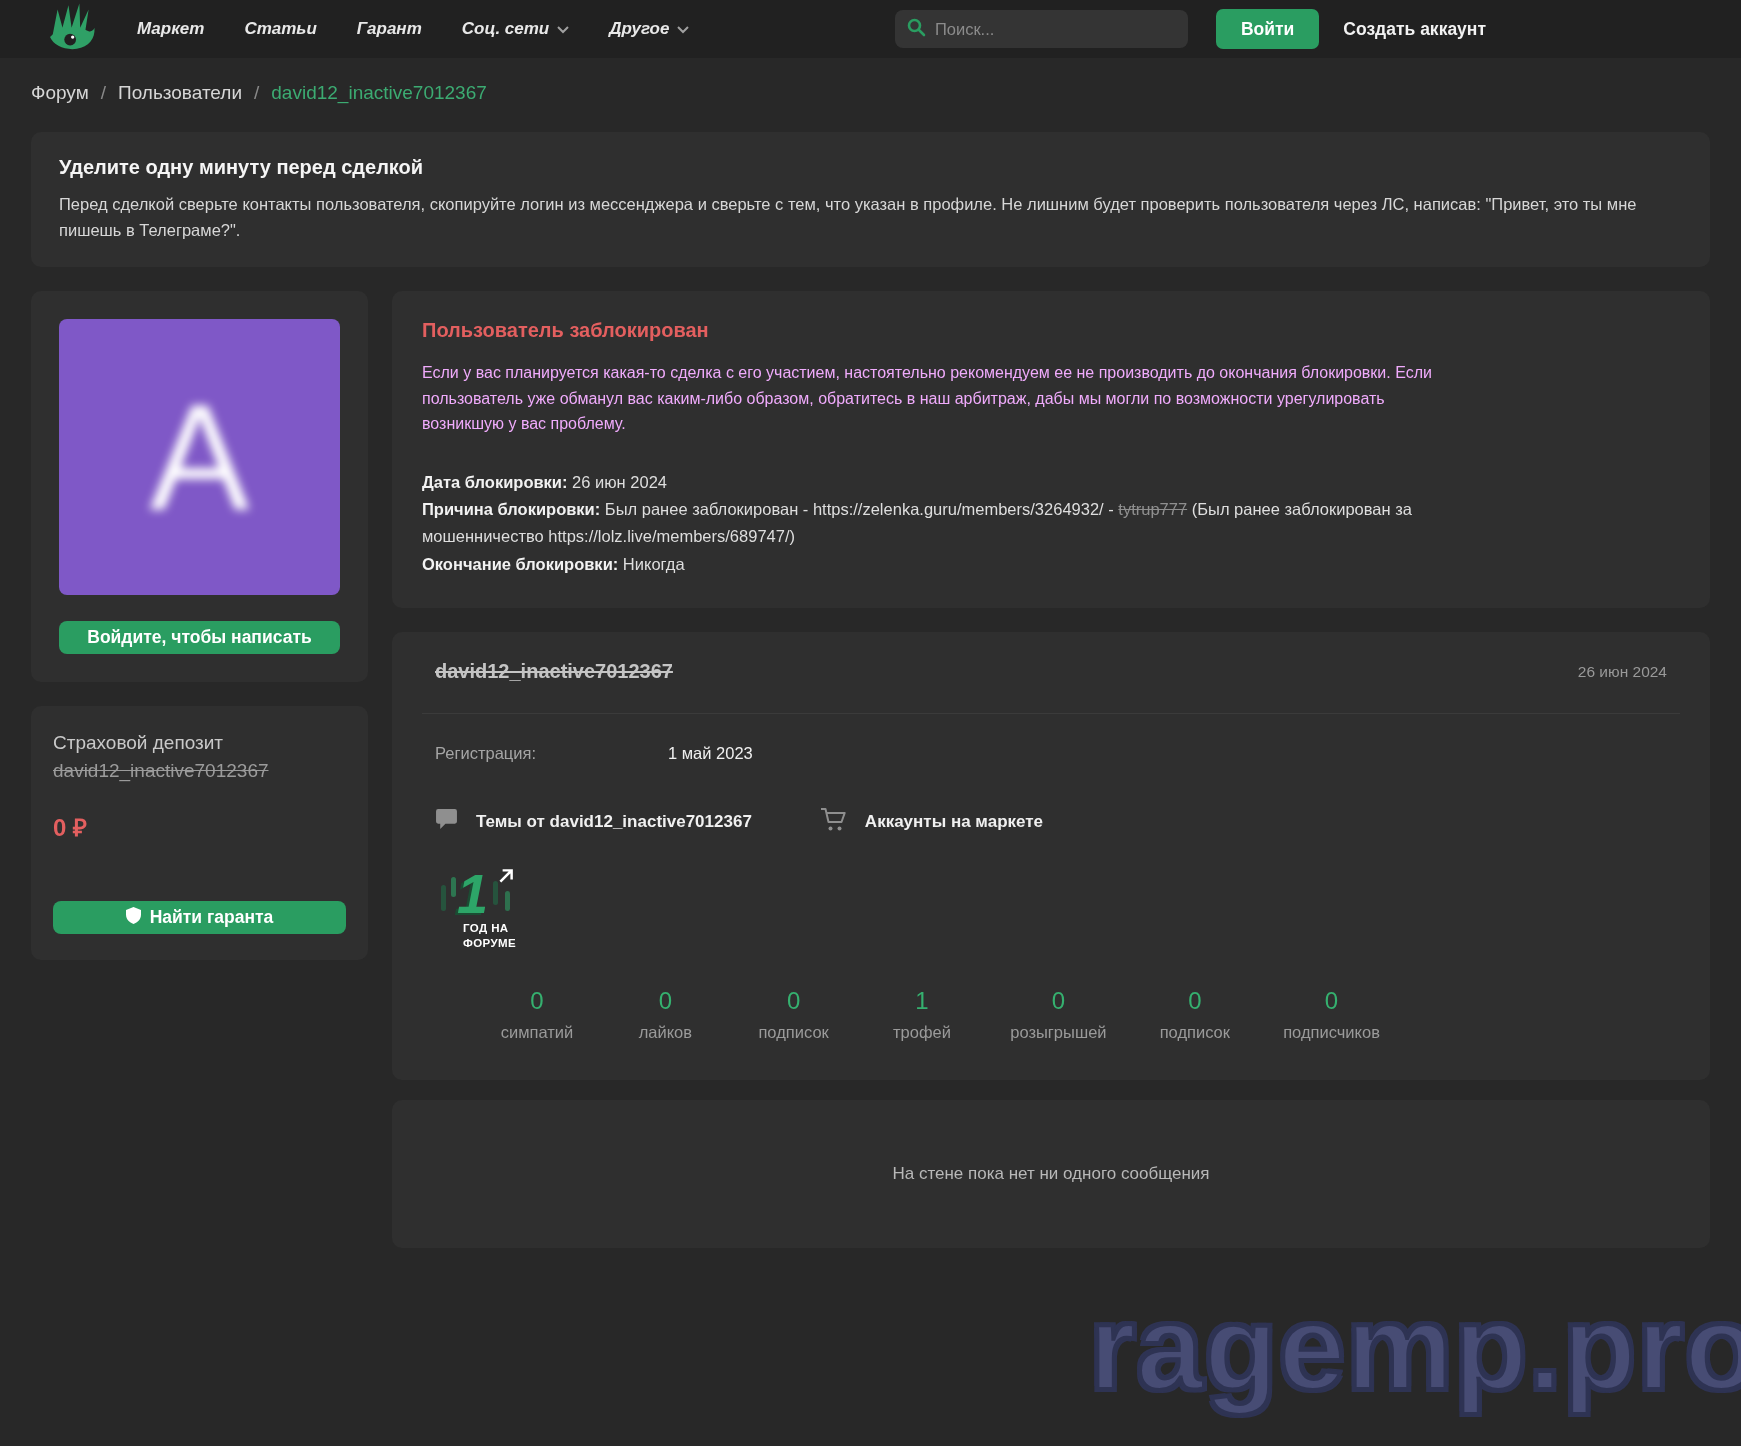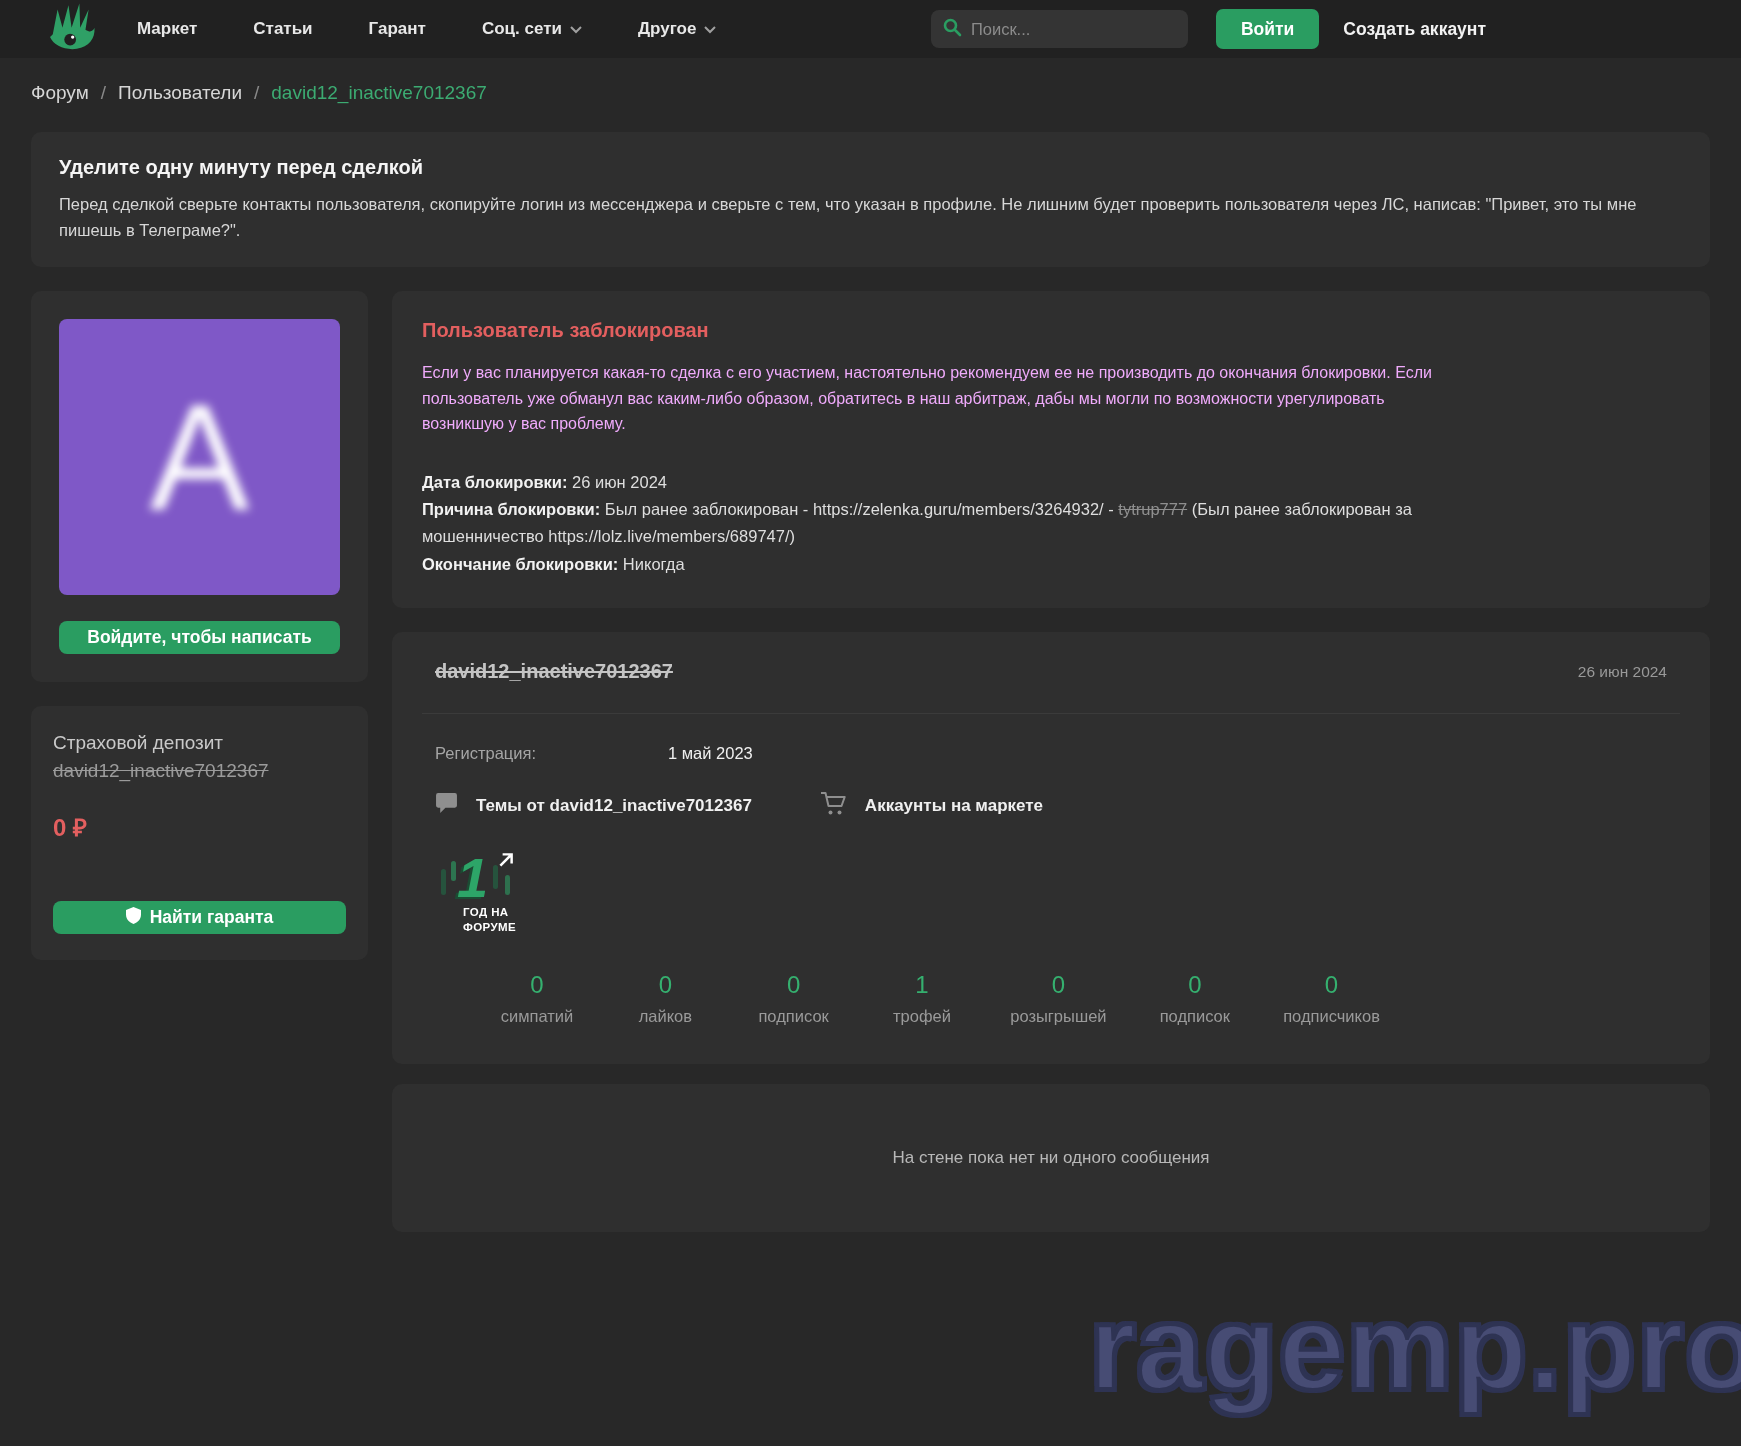--- a/index.html
+++ b/index.html
@@ -13,24 +13,24 @@
   }
   a { text-decoration:none; cursor:pointer; }
 
   
   .header {
     height:58px; background:#212121;
     display:flex; align-items:center;
     padding:0 255px 0 45px;
   }
   .logo { width:52px; height:48px; margin-right:40px; display:flex; align-items:center; cursor:pointer; }
-  .nav { display:flex; align-items:center; gap:56px; }
+  .nav { display:flex; align-items:center; gap:40px;font-style:italic; }
   .nav-item { color:#e8e8e8; font-size:17px; font-weight:bold; display:flex; align-items:center; gap:8px; }
   .search {
-    margin-left:auto; width:257px; height:38px; background:#343434;
+    margin-left:auto; width:293px; height:38px; background:#343434;
     border-radius:8px; display:flex; align-items:center; padding:0 12px; gap:9px;
   }
   .search input {
     flex:1; background:transparent; border:none; outline:none;
     color:#dddddd; font-size:16.5px; font-family:"Liberation Sans", sans-serif;
   }
   .search input::placeholder { color:#8b8b8b; }
   .btn-login {
     margin-left:28px; height:40px; padding:0 25px; border:none; cursor:pointer;
     background:#2a9d61; color:#ffffff; font-size:17.5px; font-weight:bold;
@@ -86,21 +86,21 @@
 
   
   .profile-card { margin-top:24px; padding:28px 30px 0 30px; }
   .profile-head { display:flex; align-items:flex-start; justify-content:space-between; padding:0 13px; }
   .profile-username { font-size:20px; font-weight:bold; color:#c4c4c4; text-decoration:line-through; }
   .profile-bandate { font-size:15.5px; color:#999999; padding-top:3px; }
   .profile-divider { border:none; border-top:1px solid #3b3b3b; margin:30px 0 0 0; }
   .reg-row { display:flex; margin-top:30px; padding:0 13px; font-size:16.5px; }
   .reg-label { color:#a5a5a5; width:233px; }
   .reg-value { color:#f0f0f0; }
-  .links-row { display:flex; align-items:center; margin-top:28px; padding:0 13px; }
+  .links-row { display:flex; align-items:center; margin-top:44px; padding:0 13px; }
   .profile-link { display:flex; align-items:center; gap:18px; color:#f0f0f0; font-size:17px; font-weight:bold; }
   .profile-link + .profile-link { margin-left:68px; }
 
   .badge { position:relative; width:110px; height:80px; margin:30px 0 0 13px; }
   .badge .bars { position:absolute; left:0; top:8px; }
   .badge .num {
     position:absolute; left:22px; top:-6px; font-size:56px; font-weight:bold; font-style:italic;
     color:#2da568; text-shadow:-3px 2px 0 #1b4c33;
   }
   .badge .arrow { position:absolute; left:62px; top:0; }

